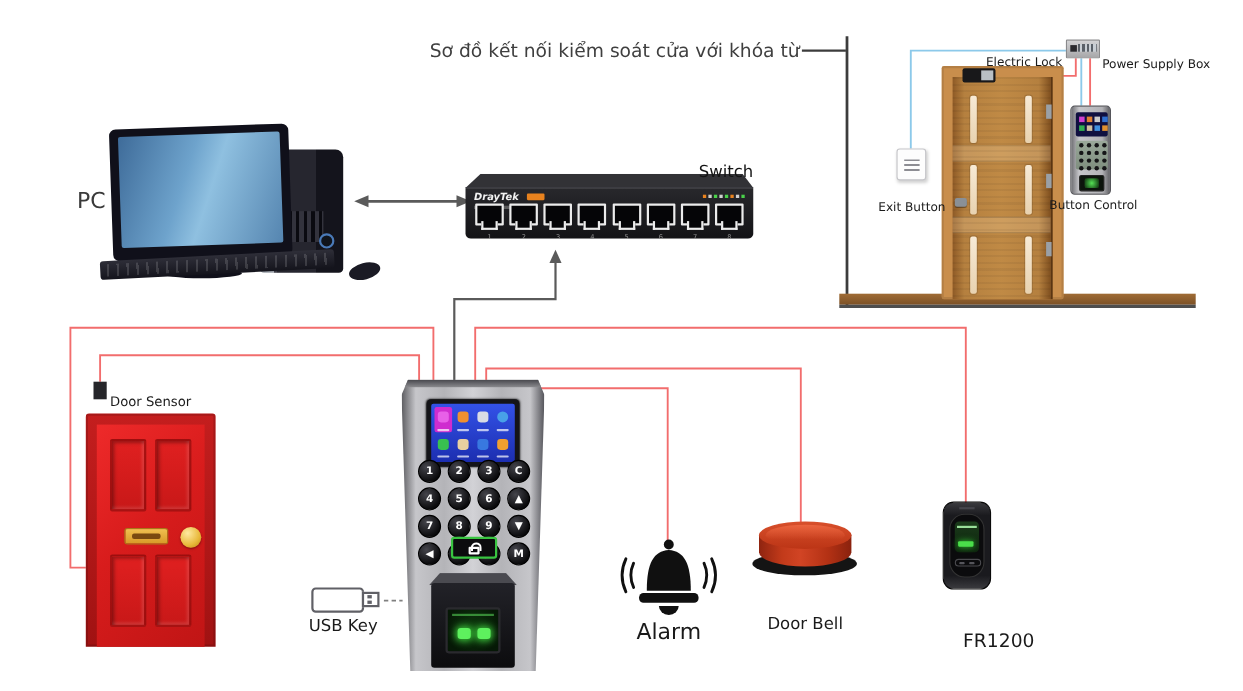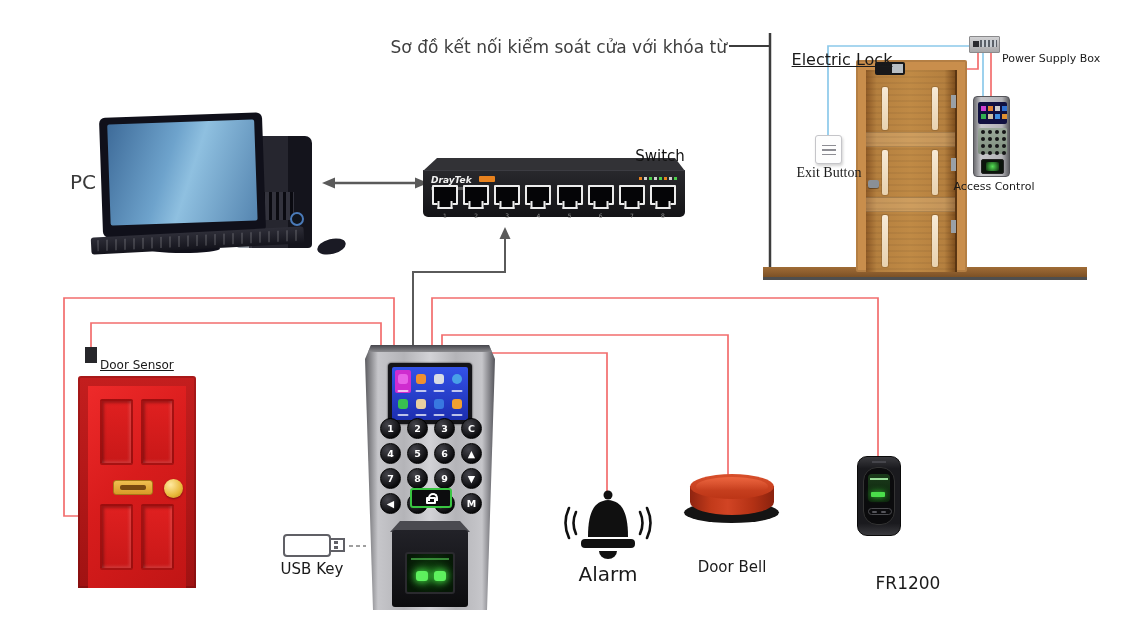--- a/index.html
+++ b/index.html
@@ -66,32 +66,32 @@
     background:repeating-linear-gradient(180deg,rgba(0,0,0,.05) 0 2px,transparent 2px 6px); }
   .rail { position:absolute; left:0; width:100%; height:15px; background:rgba(255,228,185,.22);
     border-top:1px solid rgba(0,0,0,.14); border-bottom:1px solid rgba(0,0,0,.14); }
   .slot { position:absolute; width:6px; background:linear-gradient(#f7ead6,#e8d2b0); border-radius:2px;
     box-shadow:0 0 0 1px rgba(0,0,0,.12); z-index:2; }
   .hinge { position:absolute; right:-1px; width:5px; height:13px; background:#9aa0a6; z-index:2; }
   .handle { position:absolute; left:2px; top:110px; width:11px; height:8px; background:#8a9096;
     border-radius:2px; box-shadow:0 1px 1px rgba(0,0,0,.4); z-index:2; }
   .elock { left:875px; top:62px; width:30px; height:13px; background:#18181a; border-radius:2px; z-index:4; }
   .elock::after { content:""; position:absolute; right:2px; top:2px; width:11px; height:9px; background:#b9bfc4; }
-  .elock-label { left:787px; top:50px; width:110px; font-size:16px;text-decoration:underline; }
+  .elock-label { left:876px; top:50px; width:110px; font-size:11px; }
   .psu { left:969px; top:36px; width:31px; height:17px; z-index:3; border:1px solid #8a8a8c; border-radius:1px;
     background:linear-gradient(#d2d2d4,#a8a8aa); }
   .psu::before { content:""; position:absolute; left:3px; top:4px; width:6px; height:6px; background:#2a2a2e; }
   .psu::after { content:""; position:absolute; right:2px; top:3px; width:17px; height:7px;
     background:repeating-linear-gradient(90deg,#5a6068 0 2px,#c8ced4 2px 4px); }
   .psu-label { left:1002px; top:52px; font-size:11px; white-space:nowrap; }
   .exitbtn { left:815px; top:135px; width:27px; height:29px; background:#fdfdfd; border:1px solid #c5c5c9;
     border-radius:3px; box-shadow:1px 2px 3px rgba(0,0,0,.18); z-index:3; }
   .exitbtn::before { content:""; position:absolute; left:6px; top:9px; width:14px; height:11px;
     background:repeating-linear-gradient(180deg,#8d8d93 0 1.5px,transparent 1.5px 4.5px); }
-  .exit-label { left:789px; top:165px; width:80px; font-size:14px;font-family:Liberation Serif, serif; }
+  .exit-label { left:789px; top:182px; width:80px; font-size:11px; }
   .acs { left:973px; top:96px; width:37px; height:81px; z-index:3; border-radius:4px; border:1px solid #55555a;
     background:linear-gradient(90deg,#6f6f73,#c6c6ca 20%,#b2b2b6 80%,#5f5f63); }
   .acs-screen { position:absolute; left:4px; top:5px; width:29px; height:22px; background:#101040; border-radius:2px; }
   .acs-screen::before { content:""; position:absolute; left:3px; top:4px; width:5px; height:5px; background:#d040d0;
     box-shadow:7px 0 #e08030,14px 0 #cccccc,21px 0 #3070d0,0 8px #30b050,7px 8px #d0c0a0,14px 8px #4090e0,21px 8px #e09030; }
   .acs-keys { position:absolute; left:4px; top:31px; width:29px; height:26px; border-radius:2px;
     background:linear-gradient(#9aa89a,#7e8e7e); }
   .acs-keys::before { content:""; position:absolute; left:3px; top:2px; width:4px; height:4px; border-radius:50%;
     background:#151517; box-shadow:7px 0 #151517,14px 0 #151517,21px 0 #151517,
     0 7px #151517,7px 7px #151517,14px 7px #151517,21px 7px #151517,
@@ -110,21 +110,21 @@
     background:linear-gradient(135deg,#ee2a2a 0%,#d81c1c 45%,#c01515 100%); }
   .rpanel { position:absolute; width:33px; height:66px; border-radius:2px;
     background:linear-gradient(#e02020,#c81818); border:2px solid rgba(120,8,8,.55);
     box-shadow:inset 2px 2px 3px rgba(0,0,0,.3), inset -2px -2px 3px rgba(255,255,255,.14); }
   .mail { position:absolute; left:25px; top:94px; width:40px; height:15px; border-radius:3px;
     background:linear-gradient(#f0c050,#d89a28); border:1px solid #a87818; }
   .mail::before { content:""; position:absolute; inset:4px 6px; background:#7a4a10; border-radius:2px; }
   .knob { position:absolute; left:76px; top:93px; width:19px; height:19px; border-radius:50%;
     background:radial-gradient(circle at 35% 30%,#ffe9a0,#e8b83a 60%,#b8860f); box-shadow:0 1px 2px rgba(0,0,0,.4); }
   .dsensor { left:85px; top:347px; width:12px; height:16px; background:#26262a; z-index:2; }
-  .dsensor-label { left:100px; top:358px; font-size:12px;text-decoration:underline; }
+  .dsensor-label { left:100px; top:358px; font-size:12px; }
 
   
   .f18 { left:365px; top:345px; width:130px; height:265px; z-index:3;
     clip-path:polygon(6px 0,124px 0,130px 14px,122px 265px,8px 265px,0 14px);
     background:linear-gradient(90deg,#5c5c60 0%,#c6c6ca 10%,#b4b4b8 30%,#d2d2d6 50%,#b4b4b8 70%,#c6c6ca 90%,#54545a 100%); }
   .f18-topstrip { position:absolute; left:0; top:0; width:100%; height:7px;
     background:linear-gradient(#45454b,#8a8a8e); }
   .f18-bezel { position:absolute; left:23px; top:18px; width:84px; height:61px; background:#141418;
     border-radius:4px; box-shadow:0 0 2px #000; }
   .f18-screen { position:absolute; left:4px; top:4px; width:76px; height:53px; border-radius:2px;
@@ -310,21 +310,21 @@
   <div class="lbl elock-label ctr">Electric Lock</div>
   <div class="abs psu"></div>
   <div class="lbl psu-label">Power Supply Box</div>
   <div class="abs exitbtn"></div>
   <div class="lbl exit-label ctr">Exit Button</div>
   <div class="abs acs">
     <div class="acs-screen"></div>
     <div class="acs-keys"></div>
     <div class="acs-fp"></div>
   </div>
-  <div class="lbl acs-label ctr">Access Control</div>
+  <div class="lbl acs-label ctr">Button Control</div>
 
   <div class="abs rframe">
     <div class="rleaf">
       <div class="rpanel" style="left:12px;top:13px"></div>
       <div class="rpanel" style="left:53px;top:13px"></div>
       <div class="rpanel" style="left:12px;top:118px"></div>
       <div class="rpanel" style="left:53px;top:118px"></div>
       <div class="mail"></div>
       <div class="knob"></div>
     </div>

